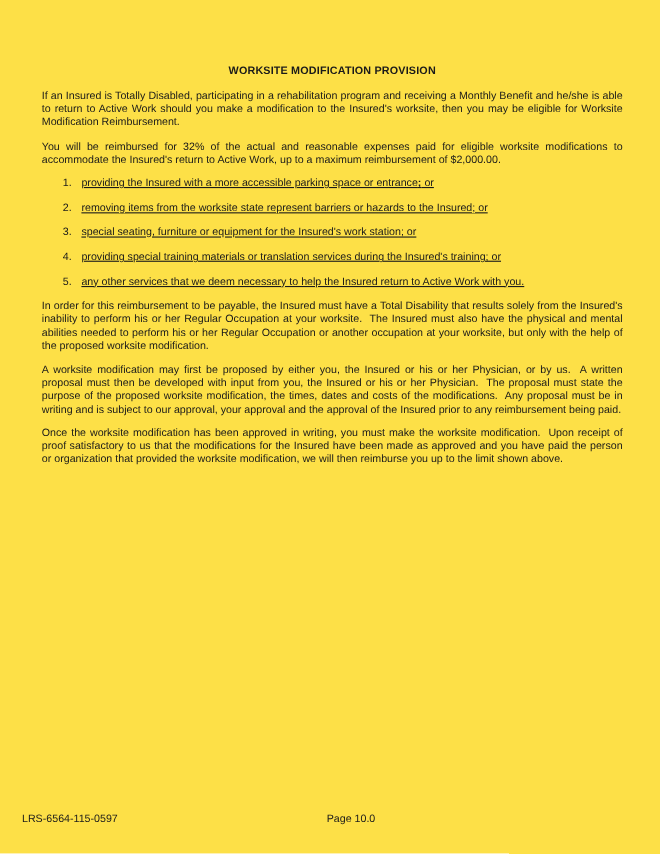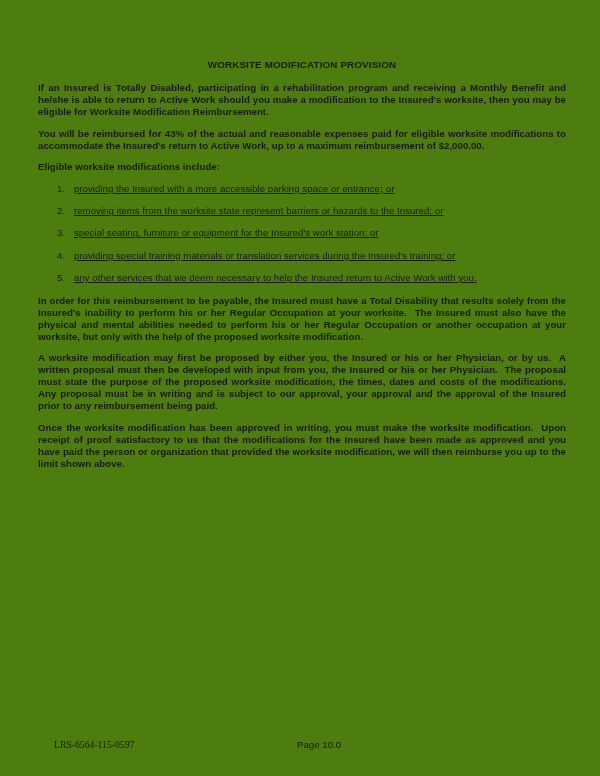--- a/index.html
+++ b/index.html
@@ -4,21 +4,21 @@
 <style>
   html, body {
     margin: 0;
     padding: 0;
     background: #ffffff;
   }
   .page {
     position: relative;
     width: 600px;
     height: 776px;
-    background: #4d7c0f;
+    background: #fde047;
     font-family: "Liberation Sans", sans-serif;
     color: #1a1a1a;
     overflow: hidden;
   }
   .content {
     position: absolute;
     left: 38px;
     top: 59px;
     width: 528px;
   }
@@ -29,21 +29,20 @@
     letter-spacing: 0.15px;
     line-height: 12px;
     margin: 0 0 11px 0;
   }
   .para {
     font-size: 9.7px;
     line-height: 12.05px;
     text-align: justify;
     white-space: pre-wrap;
     margin: 0 0 9.5px 0;
-    font-weight: bold;
   }
   .list-intro {
     text-align: left;
   }
   .mod-list {
     margin: 2px 0 5px 19px;
   }
   .li {
     display: flex;
     font-size: 9.7px;
@@ -63,46 +62,44 @@
   .footer {
     position: absolute;
     top: 739px;
     left: 0;
     width: 600px;
     font-size: 9.7px;
     line-height: 12px;
   }
   .footer .form-no {
     position: absolute;
-    left: 54px;
+    left: 20px;
     top: 0;
     white-space: nowrap;
-    font-family: Liberation Serif, serif;
   }
   .footer .page-no {
     position: absolute;
     left: 267px;
     top: 0;
     white-space: nowrap;
     padding-left: 30px;
   }
 </style>
 </head>
 <body>
 
 <div class="page">
   <div class="content">
 
     <div class="doc-title">WORKSITE MODIFICATION PROVISION</div>
 
     <p class="para">If an Insured is Totally Disabled, participating in a rehabilitation program and receiving a Monthly Benefit and he/she is able to return to Active Work should you make a modification to the Insured's worksite, then you may be eligible for Worksite Modification Reimbursement.</p>
 
-    <p class="para">You will be reimbursed for 43% of the actual and reasonable expenses paid for eligible worksite modifications to accommodate the Insured's return to Active Work, up to a maximum reimbursement of $2,000.00.</p>
+    <p class="para">You will be reimbursed for 32% of the actual and reasonable expenses paid for eligible worksite modifications to accommodate the Insured's return to Active Work, up to a maximum reimbursement of $2,000.00.</p>
 
-    <p class="para list-intro">Eligible worksite modifications include:</p>
 
     <div class="mod-list">
 
       <div class="li">
         <span class="num">1.</span>
         <span class="txt"><span>providing the Insured with a more accessible parking space or entrance</span><b>;</b><span> or</span></span>
       </div>
 
       <div class="li">
         <span class="num">2.</span>

